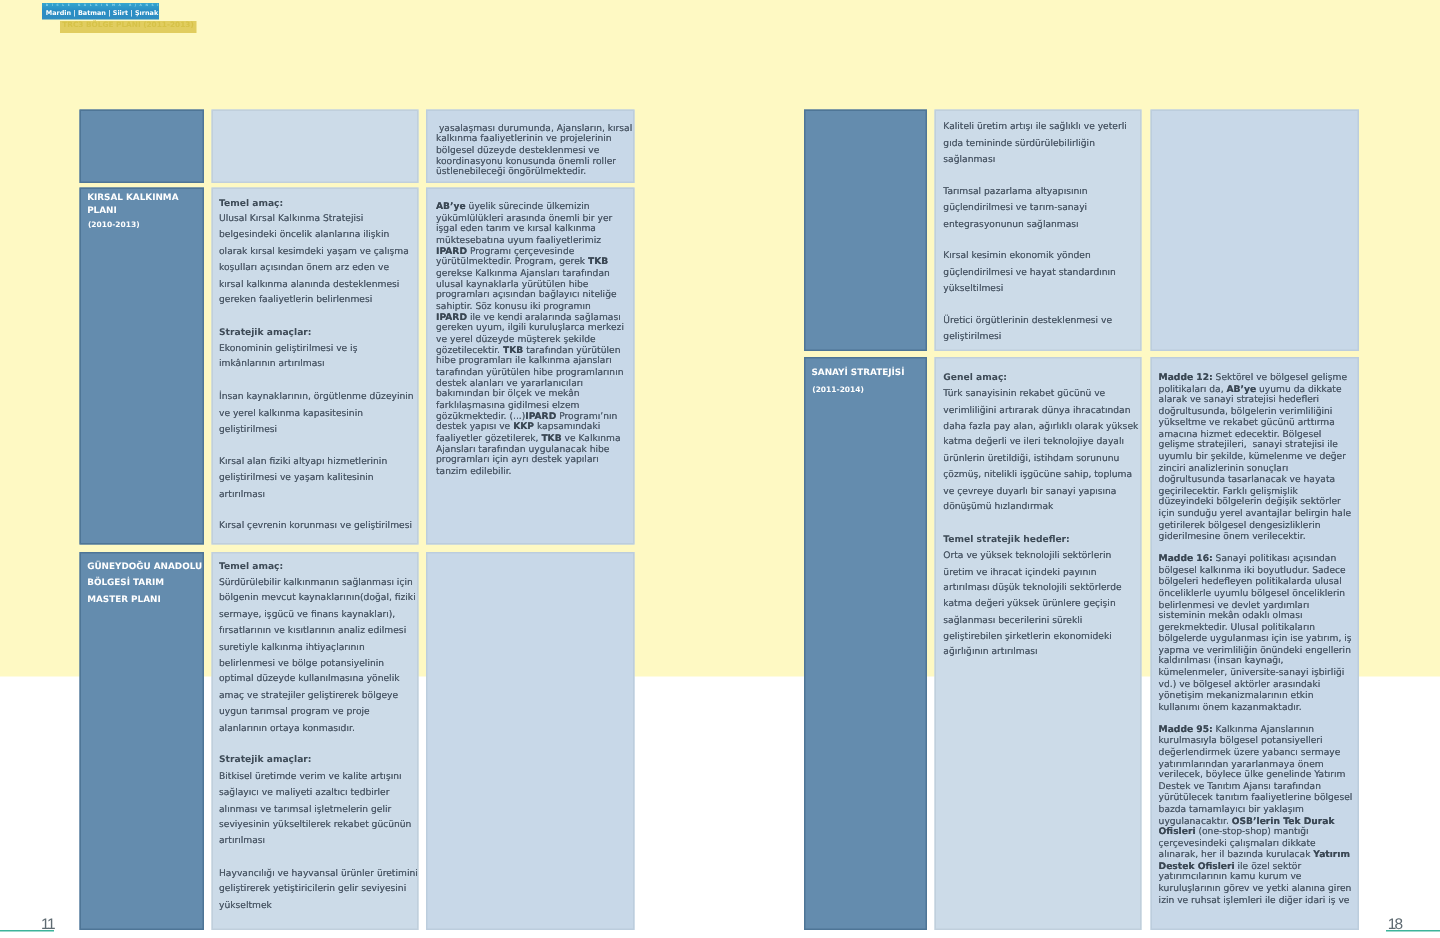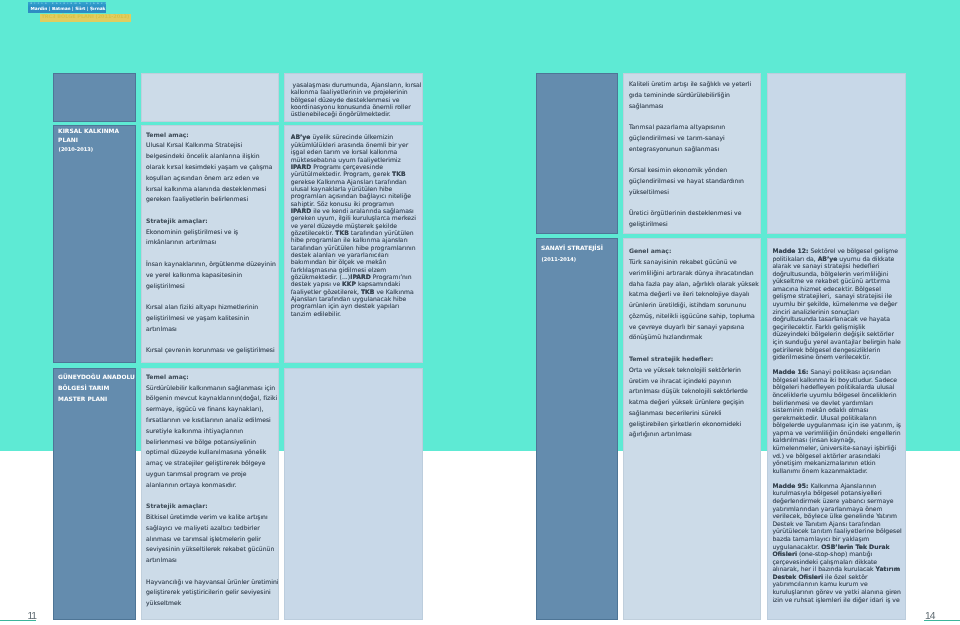--- a/index.html
+++ b/index.html
@@ -1,21 +1,21 @@
 <!DOCTYPE html>
 <html><head>
 <meta charset="utf-8">
 <title>TRC3 Bolge Plani</title>
 <style>
   html,body{margin:0;padding:0;}
   body{width:960px;height:625px;background:#ffffff;overflow:hidden;
        font-family:"DejaVu Sans",sans-serif;
        -webkit-font-smoothing:antialiased;text-rendering:geometricPrecision;}
   .spread{position:relative;width:960px;height:625px;background:#fff;}
-  .page{position:absolute;top:0;height:451px;background:#5eead4;}
+  .page{position:absolute;top:0;height:451px;background:#fef9c3;}
   .page-left{left:0;width:480px;}
   .page-right{left:480px;width:480px;}
 
   
   .logo{position:absolute;left:0;top:0;z-index:5;}
   .logo-blue{position:absolute;left:28.3px;top:1.9px;background:linear-gradient(180deg,#35a6cf 0%,#2a8ec4 45%,#2f8dc2 100%);width:78px;height:11px;box-sizing:border-box;padding:1.6px 2.2px 0 2.2px;}
   .logo-tagline{font-size:2.0px;letter-spacing:2.38px;color:#8ed3ee;line-height:3.3px;font-weight:700;white-space:nowrap;}
   .logo-prov{font-size:4.3px;color:#ffffff;line-height:6.3px;font-weight:700;white-space:nowrap;letter-spacing:0px;}
   .logo-yellow{position:absolute;left:39.8px;top:14px;background:#e1cd5f;color:#d6c248;font-size:4.9px;font-weight:700;
       height:7.8px;line-height:7.6px;padding:0 1.7px;white-space:nowrap;letter-spacing:0px;box-sizing:border-box;width:91.1px;}
@@ -299,16 +299,16 @@
 <span class="ln"><b>Ofisleri</b> (one-stop-shop) mantığı</span>
 <span class="ln">çerçevesindeki çalışmaları dikkate</span>
 <span class="ln">alınarak, her il bazında kurulacak <b>Yatırım</b></span>
 <span class="ln"><b>Destek Ofisleri</b> ile özel sektör</span>
 <span class="ln">yatırımcılarının kamu kurum ve</span>
 <span class="ln">kuruluşlarının görev ve yetki alanına giren</span>
 <span class="ln">izin ve ruhsat işlemleri ile diğer idari iş ve</span>
 </div>
 </div>
       </div>
-<div class="pgnum" style="left:445.1px;top:611.6px;">14</div>
+<div class="pgnum" style="left:445.1px;top:611.6px;">18</div>
 <div class="pgrule" style="left:444px;top:620.3px;width:36px;"></div>
 </div>
   </div>
 
 </body></html>

